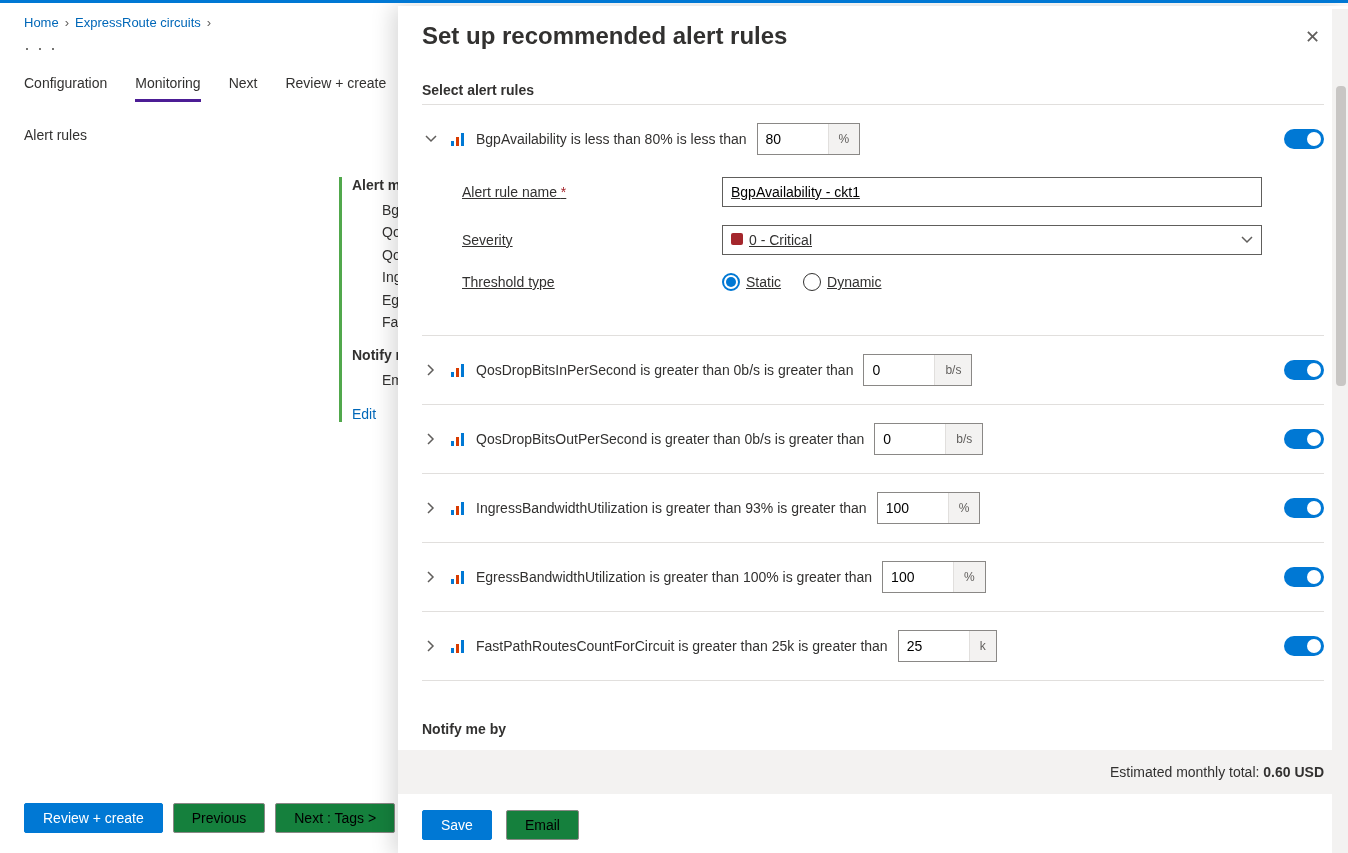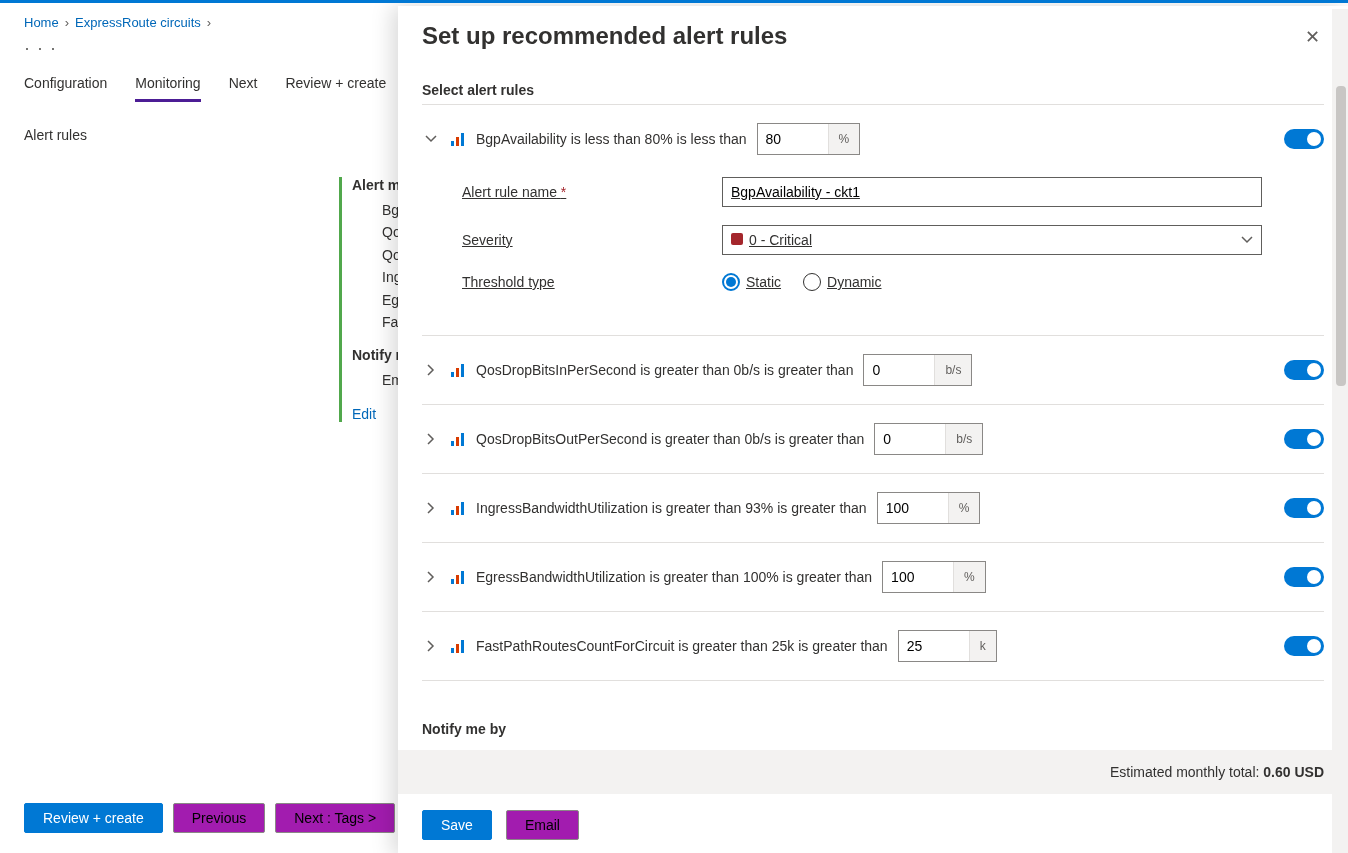--- a/index.html
+++ b/index.html
@@ -21,21 +21,21 @@
 .chk svg { width:14px; height:14px;}
 .leftcol { width: 315px; }
 .rules-preview { border-left: 3px solid #51a84c; padding-left: 10px; width: 260px; }
 .rules-preview h4 { font-size: 14px; font-weight:600; margin-bottom:6px;}
 .rules-preview ul { list-style: disc; padding-left: 30px; font-size:14px; line-height:1.6;}
 .rules-preview .sub { margin-top:14px;}
 .edit-link { color:#0067b8; margin-top:14px; display:inline-block;}
 .footer { position: absolute; left:24px; bottom:20px; display:flex; gap:10px; }
 .btn { padding: 6px 18px; font-size:14px; cursor:pointer; border-radius:2px;}
 .btn.primary { background:#0078d4; color:#fff; border:1px solid #0078d4;}
-.btn.secondary { background:#a21caf; border:1px solid #8a8886;}
+.btn.secondary { background:#15803d; border:1px solid #8a8886;}
 
 .panel { position:absolute; top:3px; right:0; width:950px; height:850px; background:#fff; box-shadow:-6px 0 20px rgba(0,0,0,.15); display:flex; flex-direction:column; }
 .panel-head { padding: 16px 24px 10px 24px; display:flex; justify-content:space-between; align-items:flex-start;}
 .panel-title { font-size: 24px; font-weight:600;}
 .close { font-size:18px; color:#605e5c; cursor:pointer; padding:4px;}
 .panel-scroll { flex:1; overflow-y:auto; padding: 0 24px 32px 24px;}
 .section-h { font-weight:600; font-size:14px; margin: 20px 0 4px 0;}
 .hr { border:none; border-top:1px solid #e1dfdd; margin: 6px 0;}
 .rule-row { display:flex; align-items:center; gap:10px; padding:12px 0;}
 .expander { width:18px; height:18px; display:flex; align-items:center; justify-content:center; cursor:pointer; color:#605e5c;}

